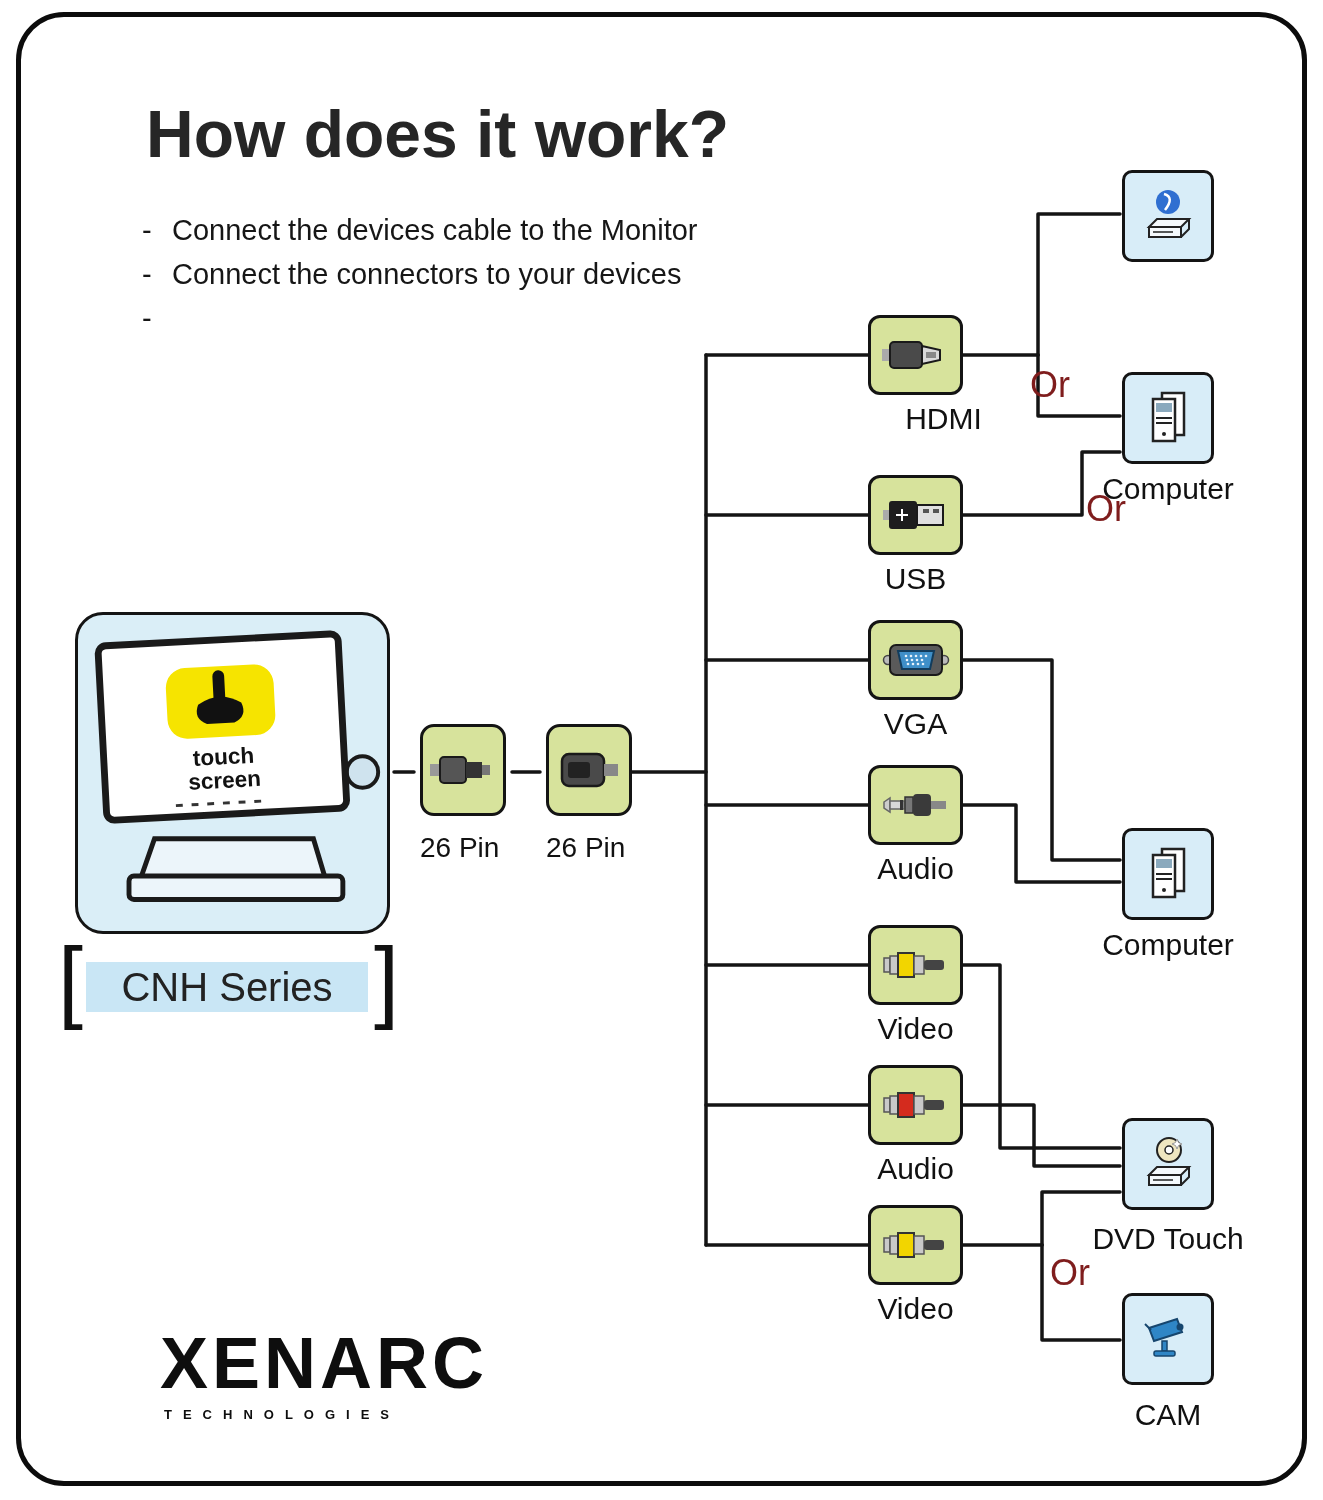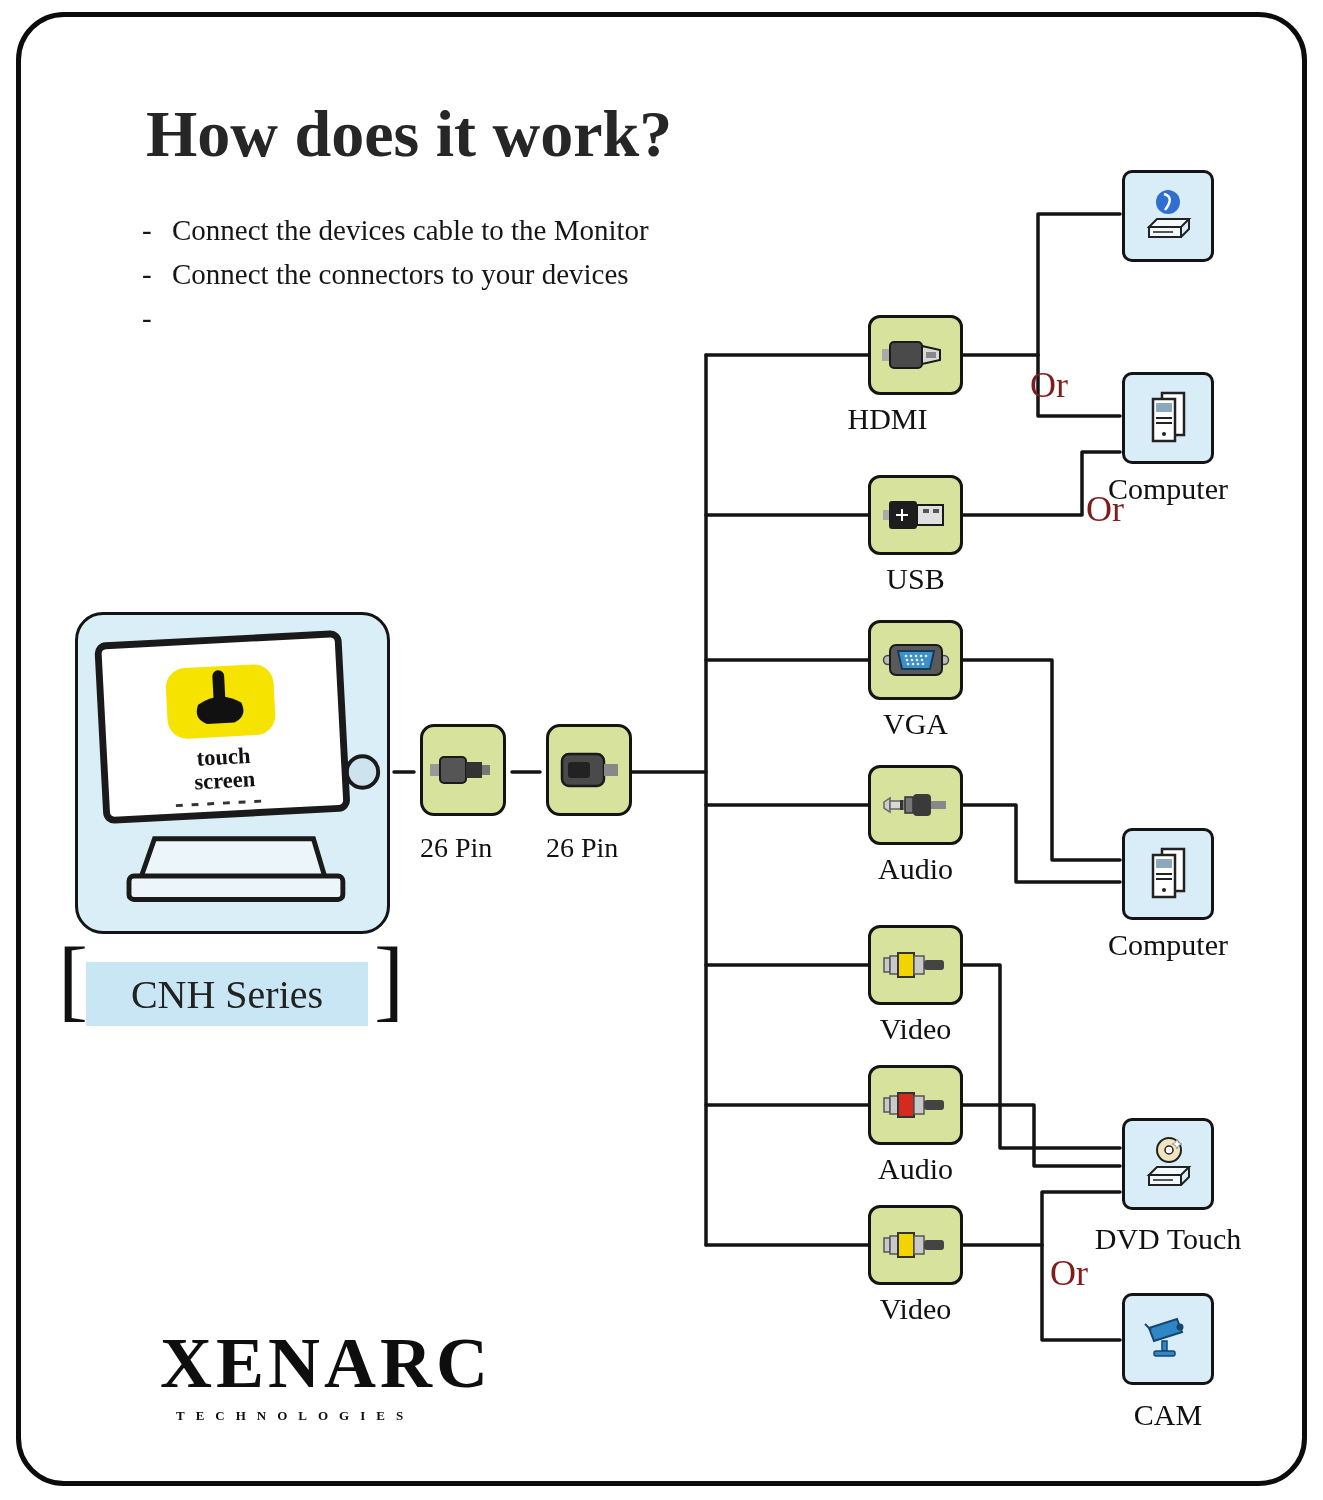--- a/index.html
+++ b/index.html
@@ -1,18 +1,18 @@
 <!DOCTYPE html>
 <html><head>
 <meta charset="utf-8">
 <style>
   html,body{margin:0;padding:0;background:#fff;}
   .stage{
     position:relative;width:1323px;height:1500px;background:#fff;
-    font-family:Liberation Serif, serif;color:#1a1a1a;overflow:hidden;
+    font-family:Liberation Sans, sans-serif;color:#1a1a1a;overflow:hidden;
   }
   .frame{
     position:absolute;inset:12px 16px 14px 16px;border:5px solid #0c0c0c;
     border-radius:48px;pointer-events:none;
   }
   .title{
     position:absolute;left:146px;top:96px;font-size:66px;font-weight:600;
     color:#262626;letter-spacing:0;
   }
   .instructions{position:absolute;left:142px;top:214px;font-size:29px;color:#161616;}
@@ -37,26 +37,26 @@
   .clabel{position:absolute;font-size:30px;color:#111;text-align:center;z-index:2;}
   .dlabel{position:absolute;font-size:30px;color:#111;text-align:center;z-index:2;}
   .pinlabel{position:absolute;font-size:28px;color:#111;z-index:2;}
   .or-label{position:absolute;font-size:36px;color:#7f1d1d;z-index:3;}
   .monitor-panel{
     position:absolute;left:75px;top:612px;width:315px;height:322px;background:#daeef7;
     border:3px solid #141414;border-radius:28px;z-index:2;box-sizing:border-box;
   }
   .bracket{position:absolute;top:935px;font-size:90px;line-height:1;font-weight:400;color:#111;z-index:2;}
   .series-bar{
-    position:absolute;left:86px;top:962px;width:282px;height:64px;background:#c9e6f5;
+    position:absolute;left:86px;top:962px;width:282px;height:50px;background:#c9e6f5;
     display:flex;align-items:center;justify-content:center;font-size:40px;color:#222;z-index:2;text-align:right;
   }
   .brand{position:absolute;left:160px;top:1322px;z-index:2;}
   .brand-name{font-size:72px;font-weight:bold;letter-spacing:4px;color:#0e0e0e;}
-  .brand-tagline{font-size:13px;font-weight:bold;letter-spacing:11px;color:#0e0e0e;margin-top:3px;margin-left:16px;}
+  .brand-tagline{font-size:13px;font-weight:bold;letter-spacing:11px;color:#0e0e0e;margin-top:3px;margin-left:4px;}
 </style>
 </head>
 <body>
 
 <div class="stage">
 
   <div class="frame"></div>
 
   <svg class="lines-svg" width="1323" height="1500" viewBox="0 0 1323 1500">
     <g fill="none" stroke="#141414" stroke-width="3.5" stroke-linecap="round" stroke-linejoin="round">
@@ -160,21 +160,21 @@
   <div class="pinlabel" style="left:546px;top:832px;width:86px">26 Pin</div>
 
   <div class="cbox" style="left:868px;top:315px">
     <svg width="72" height="52" viewBox="0 0 72 52">
       <rect x="2" y="20" width="9" height="12" fill="#aaa"></rect>
       <rect x="10" y="13" width="32" height="26" rx="4" fill="#4a4a4a" stroke="#1a1a1a" stroke-width="2"></rect>
       <path d="M42 17 L60 21 V31 L42 35 Z" fill="#d9d9d9" stroke="#1a1a1a" stroke-width="2"></path>
       <rect x="46" y="23" width="10" height="6" fill="#888"></rect>
     </svg>
   </div>
-  <div class="clabel" style="left:840px;top:402px;width:95px">HDMI</div>
+  <div class="clabel" style="left:896px;top:402px;width:95px">HDMI</div>
 
   <div class="cbox" style="left:868px;top:475px">
     <svg width="72" height="52" viewBox="0 0 72 52">
       <rect x="3" y="21" width="7" height="10" fill="#aaa"></rect>
       <rect x="9" y="12" width="28" height="28" rx="3" fill="#1d1d1d"></rect>
       <rect x="37" y="16" width="26" height="20" fill="#e0e0e0" stroke="#1a1a1a" stroke-width="2"></rect>
       <rect x="43" y="20" width="6" height="4" fill="#555"></rect>
       <rect x="53" y="20" width="6" height="4" fill="#555"></rect>
       <path d="M16 26 h12 M22 20 v12" stroke="#fff" stroke-width="2"></path>
     </svg>

